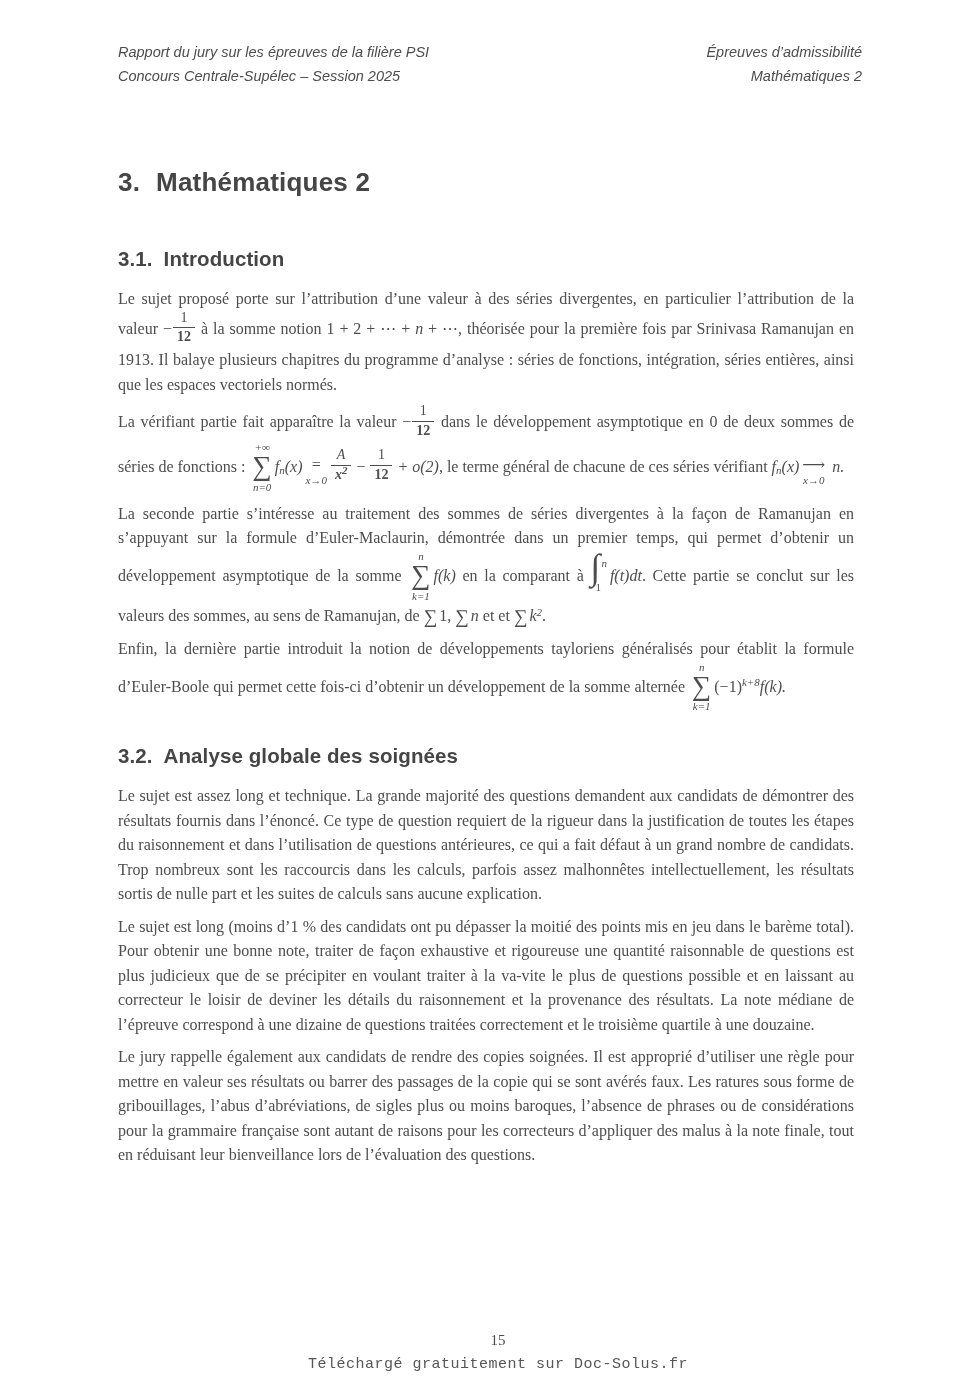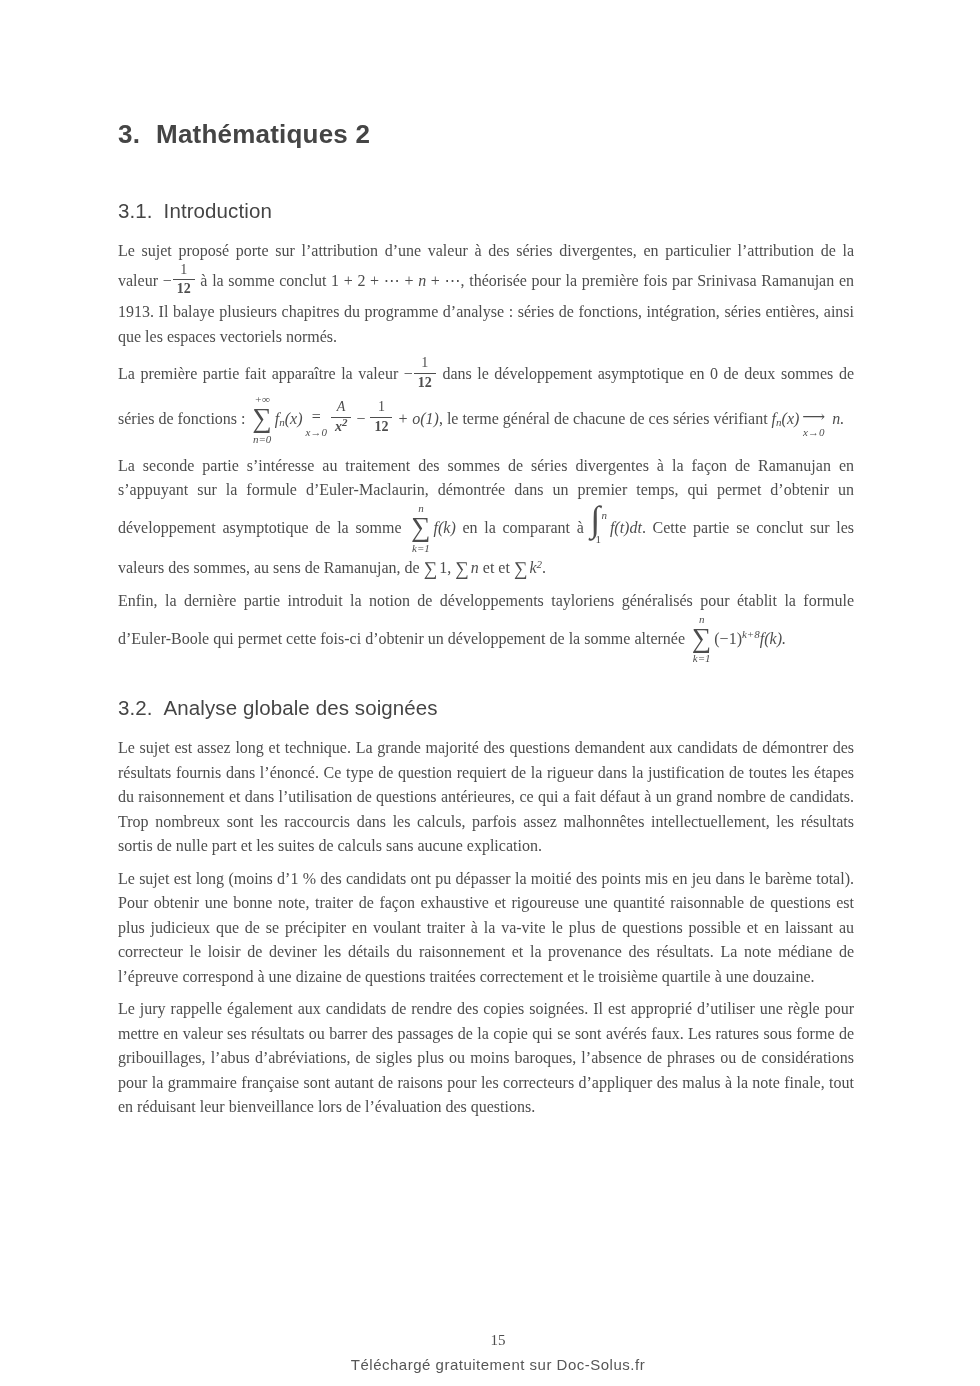--- a/index.html
+++ b/index.html
@@ -35,21 +35,21 @@
     font-weight: 700;
     font-size: 26px;
     line-height: 1.1;
     color: #454545;
     letter-spacing: 0.2px;
   }
   h1.chapter .sec-num { margin-right: 16px; }
   h2.section {
     margin: 50px 0 17px 0;
     font-family: "Liberation Sans", "DejaVu Sans", sans-serif;
-    font-weight: 400;
+    font-weight: 700;
     font-size: 20.5px;
     line-height: 1.15;
     color: #454545;
     letter-spacing: 0.1px;
   }
   h2.section .sec-num { margin-right: 11px; }
   h2.later { margin-top: 30px; }
 
   
   p.body {
@@ -130,59 +130,69 @@
   
   .footer {
     position: absolute;
     left: 16px;
     right: 0;
     bottom: 13px;
     text-align: center;
   }
   .page-num { font-size: 15px; color: #4d4d4d; margin-bottom: 7px; }
   .watermark {
-    font-family: Liberation Sans, sans-serif;
+    font-family: Liberation Mono, monospace;
     font-size: 15px;
     letter-spacing: 0.5px;
     color: #565656;
   }
 </style>
 </head>
 <body>
 
 <div class="page">
   <div class="content">
 
+    <div class="hdr">
+      <div class="hdr-left">
+        <div>Rapport du jury sur les épreuves de la filière PSI</div>
+        <div>Concours Centrale-Supélec – Session 2025</div>
+      </div>
+      <div class="hdr-right">
+        <div>Épreuves d’admissibilité</div>
+        <div>Mathématiques 2</div>
+      </div>
+    </div>
 
     <h1 class="chapter"><span class="sec-num">3.</span><span>Mathématiques 2</span></h1>
 
     <h2 class="section"><span class="sec-num">3.1.</span><span>Introduction</span></h2>
 
     <p class="body first"><span>Le sujet proposé porte sur l’attribution d’une valeur à des séries divergentes, en particulier l’attribution de la valeur </span><span class="frac-group"><span>−</span><span class="mfrac">
             <span class="num">1</span>
             <span class="den">12</span>
-          </span></span><span> à la somme conclut </span><span>1 + 2 + ⋯ + </span><span class="mi">n</span><span> + ⋯</span><span>, théorisée pour la première fois par Srinivasa Ramanujan en 1913. Il balaye plusieurs chapitres du programme d’analyse : séries de fonctions, intégration, séries entières, ainsi que les espaces vectoriels normés.</span></p>
-
-    <p class="body"><span>La première partie fait apparaître la valeur </span><span class="frac-group"><span>−</span><span class="mfrac">
+          </span></span><span> à la somme notion </span><span>1 + 2 + ⋯ + </span><span class="mi">n</span><span> + ⋯</span><span>, théorisée pour la première fois par Srinivasa Ramanujan en 1913. Il balaye plusieurs chapitres du programme d’analyse : séries de fonctions, intégration, séries entières, ainsi que les espaces vectoriels normés.</span></p>
+
+    <p class="body"><span>La vérifiant partie fait apparaître la valeur </span><span class="frac-group"><span>−</span><span class="mfrac">
             <span class="num">1</span>
             <span class="den">12</span>
           </span></span><span> dans le développement asymptotique en 0 de deux sommes de séries de fonctions : </span><span class="msum">
           <span class="lim">+∞</span>
           <span class="sigma">∑</span>
           <span class="lim">n=0</span>
         </span><span class="mi">f</span><span class="msub">n</span><span class="mi">(x)</span><span class="munder">
           <span class="base">=</span>
           <span class="under">x→0</span>
         </span><span class="mfrac">
           <span class="num mi">A</span>
           <span class="den"><span class="mi">x</span><span class="msup">2</span></span>
         </span><span> − </span><span class="mfrac">
           <span class="num">1</span>
           <span class="den">12</span>
-        </span> <span class="mi">+ o(1)</span><span>, le terme général de chacune de ces séries vérifiant </span><span class="mi">f</span><span class="msub">n</span><span class="mi">(x)</span><span class="munder">
+        </span> <span class="mi">+ o(2)</span><span>, le terme général de chacune de ces séries vérifiant </span><span class="mi">f</span><span class="msub">n</span><span class="mi">(x)</span><span class="munder">
           <span class="base">⟶</span>
           <span class="under">x→0</span>
         </span> <span class="mi">n.</span></p>
 
     <p class="body"><span>La seconde partie s’intéresse au traitement des sommes de séries divergentes à la façon de Ramanujan en s’appuyant sur la formule d’Euler-Maclaurin, démontrée dans un premier temps, qui permet d’obtenir un développement asymptotique de la somme </span><span class="msum">
           <span class="lim">n</span>
           <span class="sigma">∑</span>
           <span class="lim">k=1</span>
         </span><span class="mi">f(k)</span><span> en la comparant à </span><span class="mint">
           <span class="glyph">∫</span>

